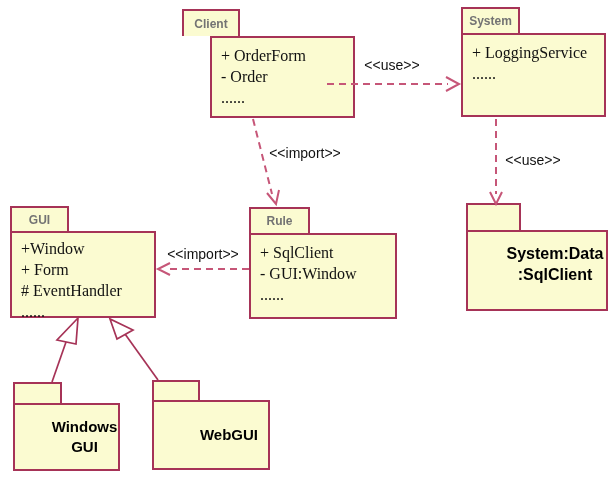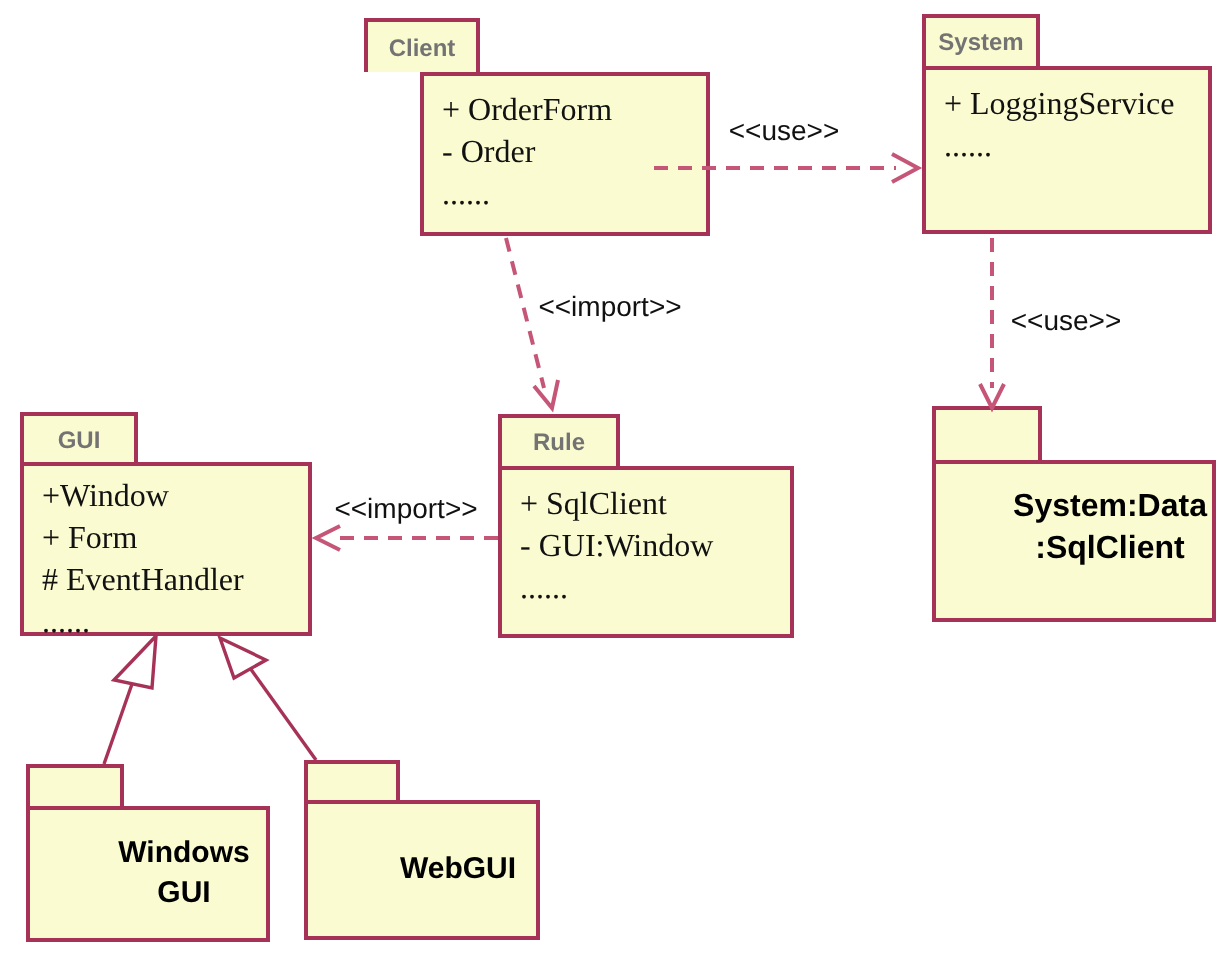--- a/index.html
+++ b/index.html
@@ -55,21 +55,21 @@
   #pkg-gui .members { padding-top:5px; }
 
   #pkg-rule { left:249px; top:207px; width:148px; height:112px; }
   #pkg-rule .pkg-tab { width:61px; height:26px; }
   #pkg-rule .pkg-body { top:26px; height:86px; }
 
   #pkg-sqlclient { left:466px; top:203px; width:142px; height:108px; }
   #pkg-sqlclient .pkg-tab { width:55px; height:27px; }
   #pkg-sqlclient .pkg-body { top:27px; height:81px; }
 
-  #pkg-windowsgui { left:13px; top:382px; width:122px; height:89px; }
+  #pkg-windowsgui { left:13px; top:382px; width:107px; height:89px; }
   #pkg-windowsgui .pkg-tab { width:49px; height:21px; }
   #pkg-windowsgui .pkg-body { top:21px; height:68px; }
 
   #pkg-webgui { left:152px; top:380px; width:118px; height:90px; }
   #pkg-webgui .pkg-tab { width:48px; height:20px; }
   #pkg-webgui .pkg-body { top:20px; height:70px; }
 
   #lbl-use1    { left:392px; top:57px; }
   #lbl-import1 { left:305px; top:145px; }
   #lbl-import2 { left:203px; top:246px; }

